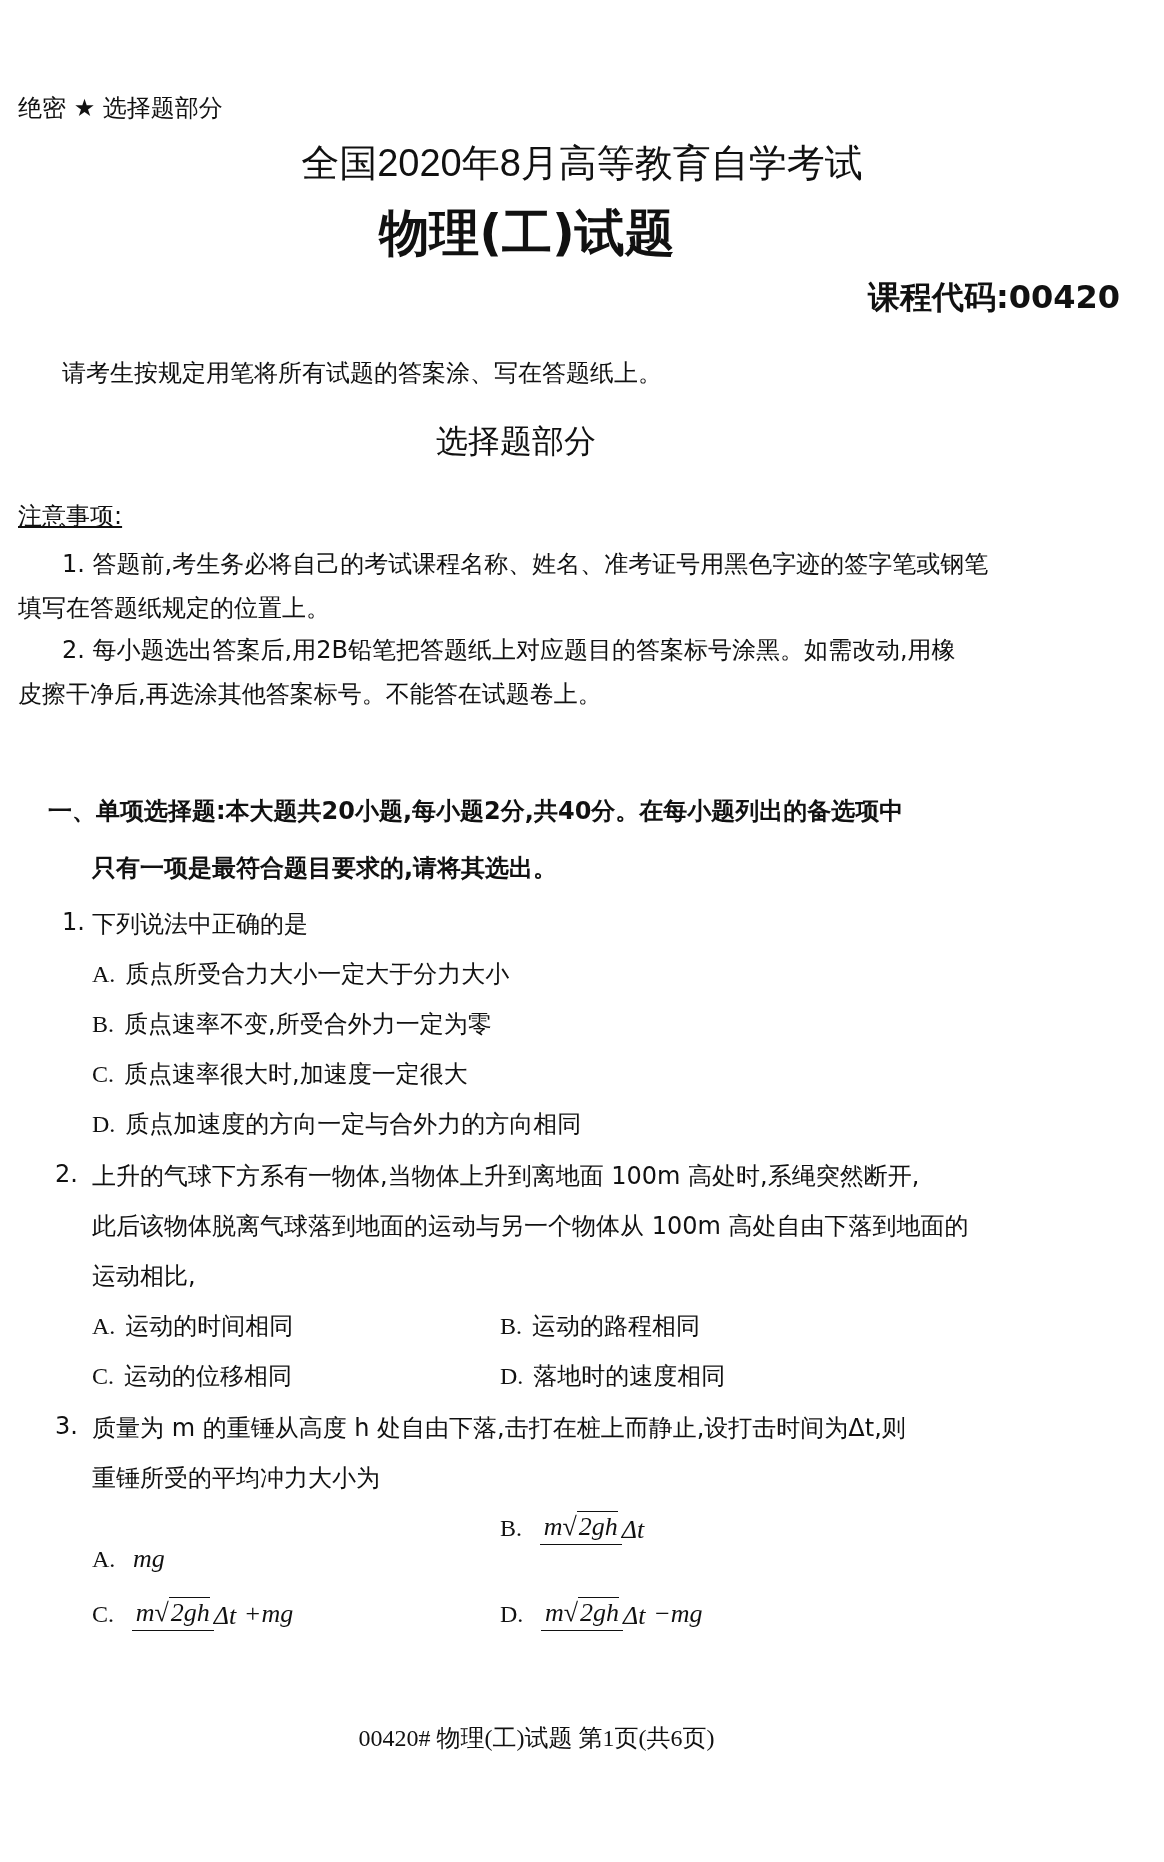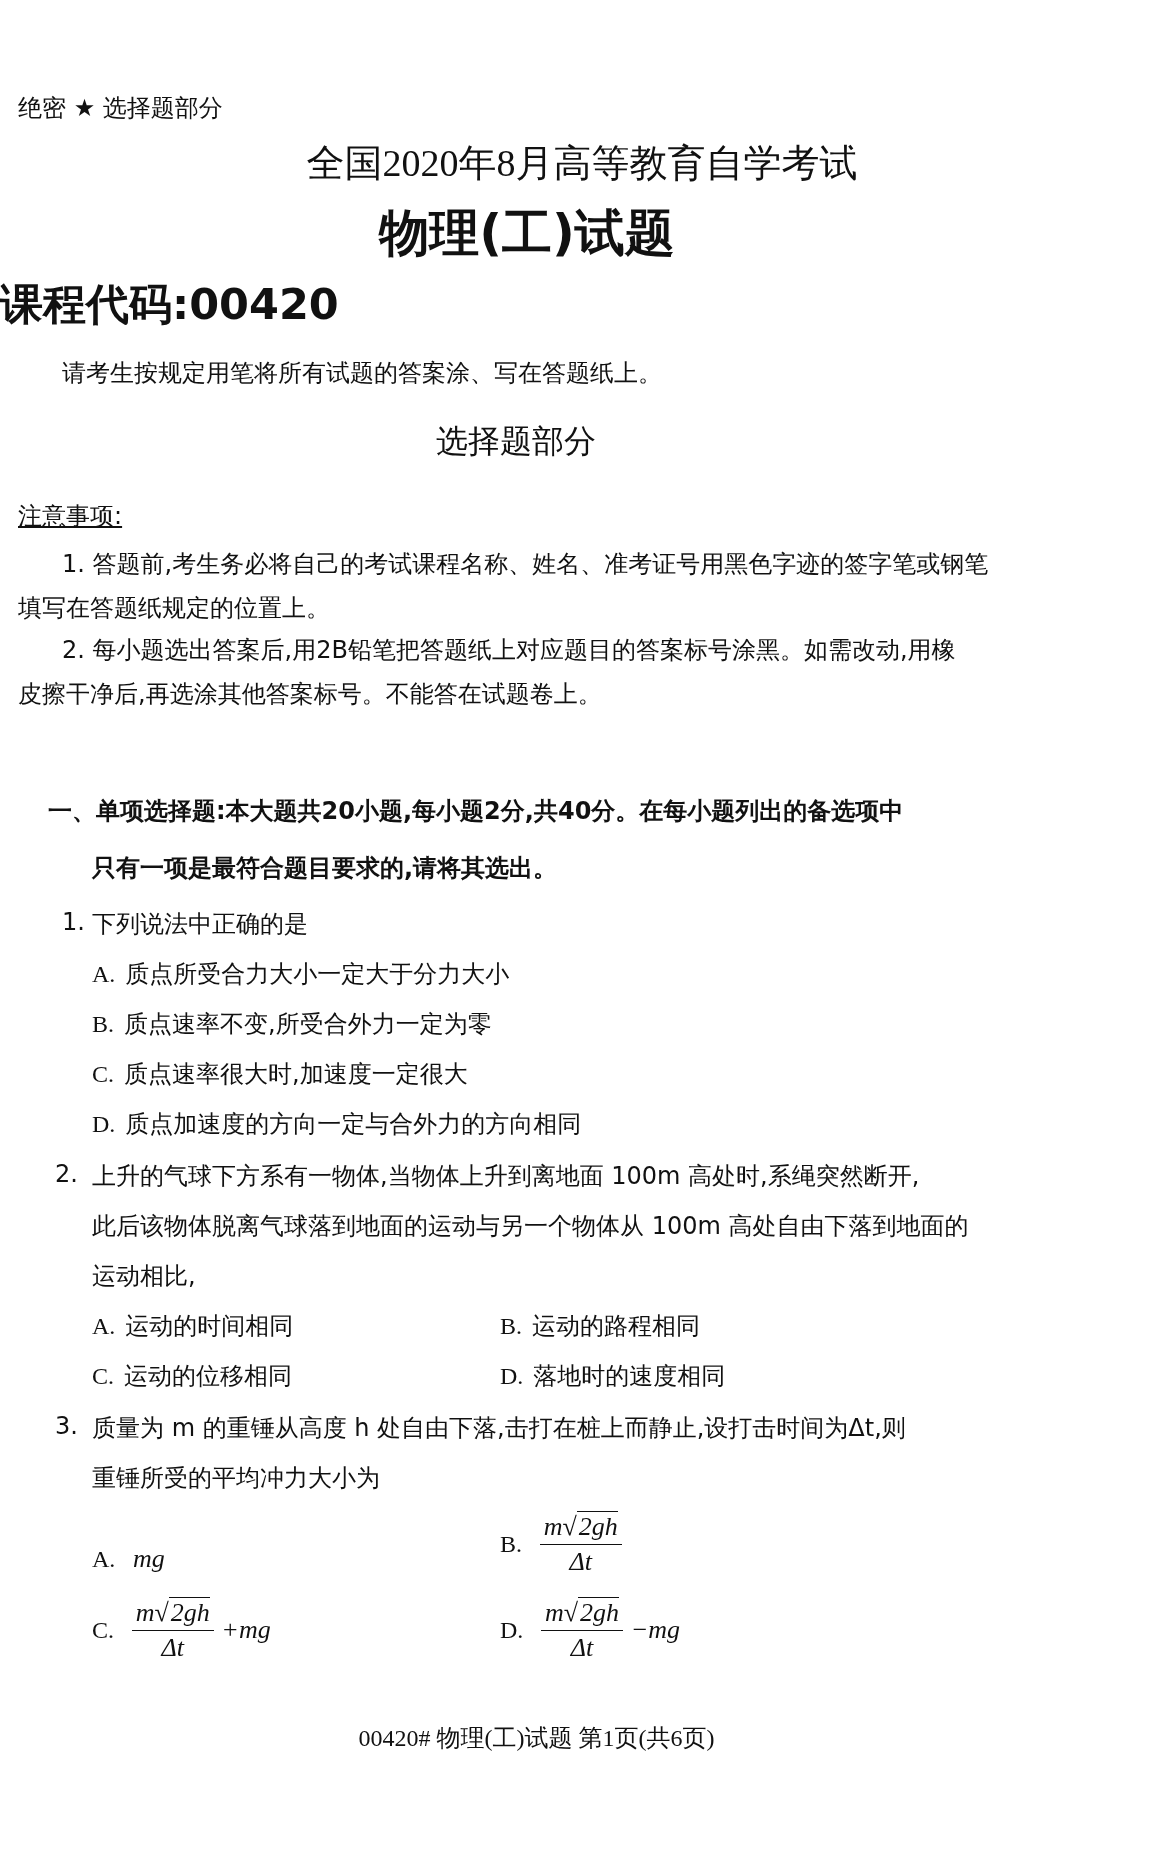--- a/index.html
+++ b/index.html
@@ -3,34 +3,34 @@
 <meta charset="utf-8">
 <style>
   html, body { margin: 0; padding: 0; background: #ffffff; }
   body {
     width: 1164px; height: 1862px; position: relative; overflow: hidden;
     font-family: "DejaVu Serif", "Liberation Serif", serif;
     color: #111111;
   }
   .abs { position: absolute; white-space: nowrap; }
   .confidential { left: 18px; top: 92px; font-size: 24px; font-family: "DejaVu Sans", sans-serif; }
-  .exam-title { left: 0; width: 1164px; text-align: center; top: 138px; font-size: 38px; font-family: Liberation Serif, serif; }
+  .exam-title { left: 0; width: 1164px; text-align: center; top: 138px; font-size: 38px; font-family: Liberation Sans, sans-serif; }
   .subject-title { left: 0; width: 1054px; text-align: center; top: 200px; font-size: 50px; font-weight: bold; font-family: "DejaVu Sans", sans-serif; }
-  .course-code { left: 0; width: 1120px; text-align: left; top: 276px; font-size: 43px; font-weight: bold; font-family: "DejaVu Sans", sans-serif; }
+  .course-code { left: 0; width: 1120px; text-align: right; top: 276px; font-size: 32px; font-weight: bold; font-family: "DejaVu Sans", sans-serif; }
   .instruction { left: 62px; top: 357px; font-size: 24px; font-family: Liberation Serif, serif; }
   .section-title { left: 0; width: 1032px; text-align: center; top: 420px; font-size: 32px; font-family: "DejaVu Sans", sans-serif; }
   .notes-heading { left: 18px; top: 500px; font-size: 24px; font-family: "DejaVu Sans", sans-serif; text-decoration: underline; }
   .note-line { left: 18px; font-size: 24px; font-family: "DejaVu Sans", sans-serif; }
   .note-line.indent { left: 62px; }
   .part-heading { font-size: 24px; font-weight: bold; font-family: "DejaVu Sans", sans-serif; }
   .q-stem { font-size: 24px; font-family: "DejaVu Sans", sans-serif; }
   .opt { font-size: 24px; font-family: "DejaVu Sans", sans-serif; }
   .opt .letter { font-family: "Liberation Serif", serif; margin-right: 10px; }
   .math { font-family: "Liberation Serif", serif; font-style: italic; font-size: 26px; }
-  .frac { display: inline-flex; flex-direction: column; align-items: center; vertical-align: middle; }
+  .frac { display: inline-flex; flex-direction: row; align-items: center; vertical-align: middle; }
   .frac .num { border-bottom: 1.5px solid #111; padding: 0 4px 2px; }
   .frac .den { padding-top: 2px; }
   .sqrt { border-top: 1.5px solid #111; padding-left: 2px; }
   .footer { left: 0; width: 1073px; text-align: center; top: 1722px; font-size: 24px; font-family: "Liberation Serif", serif; }
 </style>
 </head>
 <body>
 
 <div>
 

